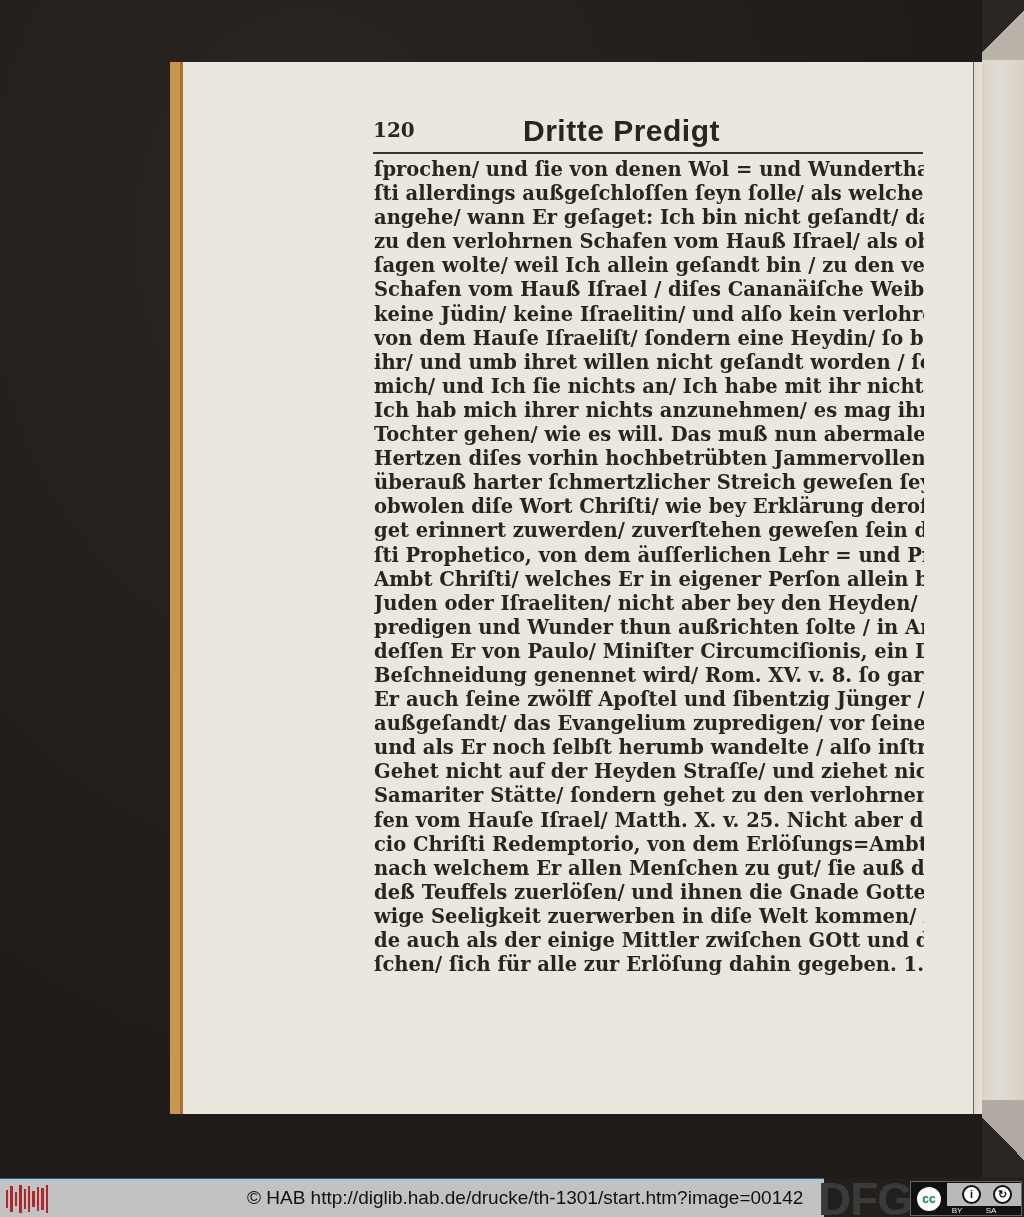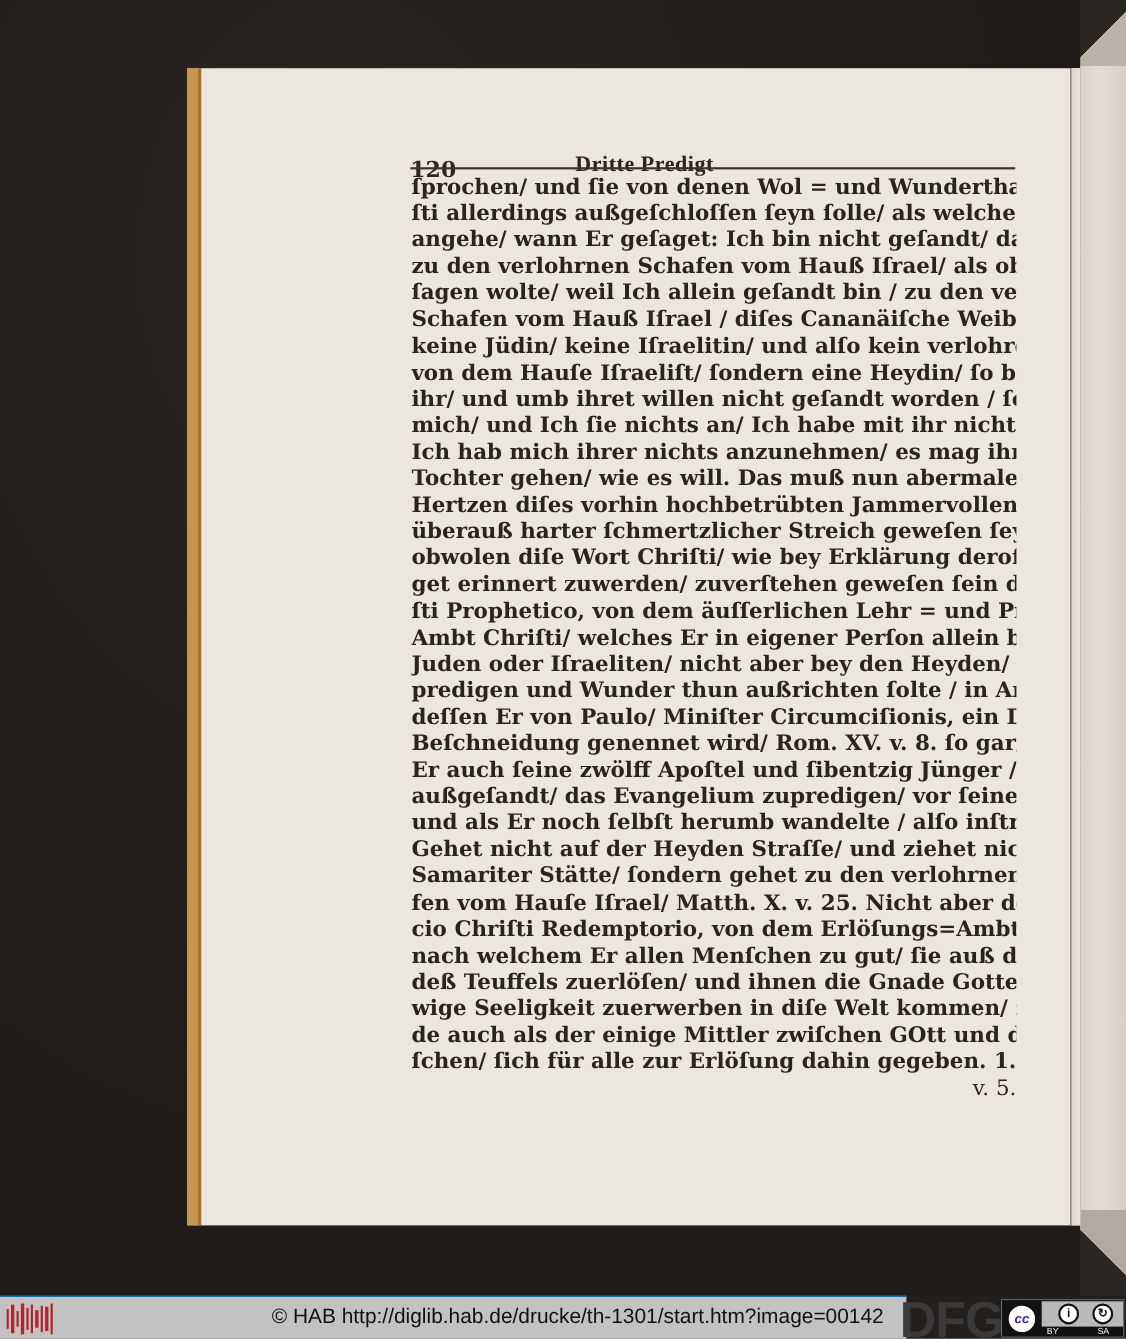--- a/index.html
+++ b/index.html
@@ -30,31 +30,31 @@
       position: absolute; left: 170px; top: 62px; width: 812px; height: 1052px;
       background: #ece7de;
       box-shadow: inset 10px 0 0 #c9964f, inset 13px 0 0 #a77232;
     }
     .page-inner-edge {
       position: absolute; right: 0; top: 0; width: 8px; height: 100%;
       border-left: 1px solid #6d655c;
       background: linear-gradient(90deg, #ddd7cd, #e8e3da);
     }
     .header {
-      position: absolute; left: 373px; top: 114px; width: 548px; height: 34px; margin-top: 24px;
+      position: absolute; left: 373px; top: 114px; width: 548px; height: 34px;
     }
     .page-number {
       position: absolute; left: 0; top: 4px;
       font-family: "DejaVu Serif", serif; font-weight: bold;
       font-size: 20px; color: #2c2620;
     }
     .running-head {
       position: absolute; left: 150px; top: 0;
-      font-family: Liberation Serif, serif; font-weight: bold;
-      font-size: 20px; color: #2a241e; letter-spacing: 0.5px;
+      font-family: Liberation Sans, sans-serif; font-weight: bold;
+      font-size: 30px; color: #2a241e; letter-spacing: 0.5px;
     }
     .rule {
       position: absolute; left: 373px; top: 152px; width: 550px; height: 2px;
       background: #3a322b;
     }
     .body-text {
       position: absolute; left: 374px; top: 158px; width: 550px;
       font-family: "DejaVu Serif", serif;
       font-size: 19.5px; line-height: 24.1px; color: #2a241e;
       font-weight: bold;
@@ -86,21 +86,21 @@
       font-size: 46px; color: #3a3a3a; letter-spacing: -1px; line-height: 34px;
     }
     .cc-badge {
       position: absolute; left: 910px; top: 2px; width: 112px; height: 35px;
       background: #111; border: 1px solid #666; box-sizing: border-box;
     }
     .cc-circle {
       position: absolute; left: 4px; top: 3px; width: 28px; height: 28px;
       border-radius: 50%; background: #fff; border: 2px solid #111;
       box-sizing: border-box; font-family: "Liberation Sans", sans-serif;
-      font-weight: bold; font-size: 12px; line-height: 24px; text-align: center; color: #4c1d95; font-style: italic;
+      font-weight: bold; font-size: 12px; line-height: 24px; text-align: center; color: #15803d;
     }
     .cc-icon-area {
       position: absolute; left: 36px; top: 1px; width: 74px; height: 23px;
       background: #b9b9b9;
     }
     .cc-small {
       position: absolute; top: 2px; width: 19px; height: 19px;
       border-radius: 50%; border: 2px solid #111; background: #fff;
       box-sizing: border-box; font-family: "Liberation Sans", sans-serif;
       font-size: 11px; font-weight: bold; text-align: center; line-height: 15px; color: #111;
@@ -156,21 +156,20 @@
   <span class="line">und als Er noch ſelbſt herumb wandelte / alſo inſtruiret hat;</span>
   <span class="line">Gehet nicht auf der Heyden Straſſe/ und ziehet nicht in der</span>
   <span class="line">Samariter Stätte/ ſondern gehet zu den verlohrnen Scha=</span>
   <span class="line">fen vom Hauſe Iſrael/ Matth. X. v. 25.  Nicht aber de Offi-</span>
   <span class="line">cio Chriſti Redemptorio, von dem Erlöſungs=Ambt Chriſti/</span>
   <span class="line">nach welchem Er allen Menſchen zu gut/ ſie auß der Gewalt</span>
   <span class="line">deß Teuffels zuerlöſen/ und ihnen die Gnade Gottes/ und e=</span>
   <span class="line">wige Seeligkeit zuerwerben in diſe Welt kommen/ zu dem En=</span>
   <span class="line">de auch als der einige Mittler zwiſchen GOtt und den Men=</span>
   <span class="line">ſchen/ ſich für alle zur Erlöſung dahin gegeben. 1. Tim. II.</span>
-  <span class="line right">v. 5.</span>
 </div>
 
 <div class="footer">
   <a class="footer-logo">
     <span style="height:18px"></span>
       <span style="height:26px"></span>
       <span style="height:14px"></span>
     <span style="height:28px"></span>
       <span style="height:20px"></span>
       <span style="height:26px"></span>
@@ -181,15 +180,15 @@
   </a>
   <a class="footer-url">© HAB http://diglib.hab.de/drucke/th-1301/start.htm?image=00142</a>
   <a class="dfg">DFG</a>
   <a class="cc-badge">
     <span class="cc-circle">cc</span>
     <span class="cc-icon-area">
       <span class="cc-small" style="left:15px">i</span>
       <span class="cc-small" style="left:46px">↻</span>
     </span>
     <span class="cc-label" style="left:34px">BY</span>
-    <span class="cc-label" style="left:80px">SA</span>
+    <span class="cc-label" style="left:68px">SA</span>
   </a>
 </div>
 
 </body></html>

